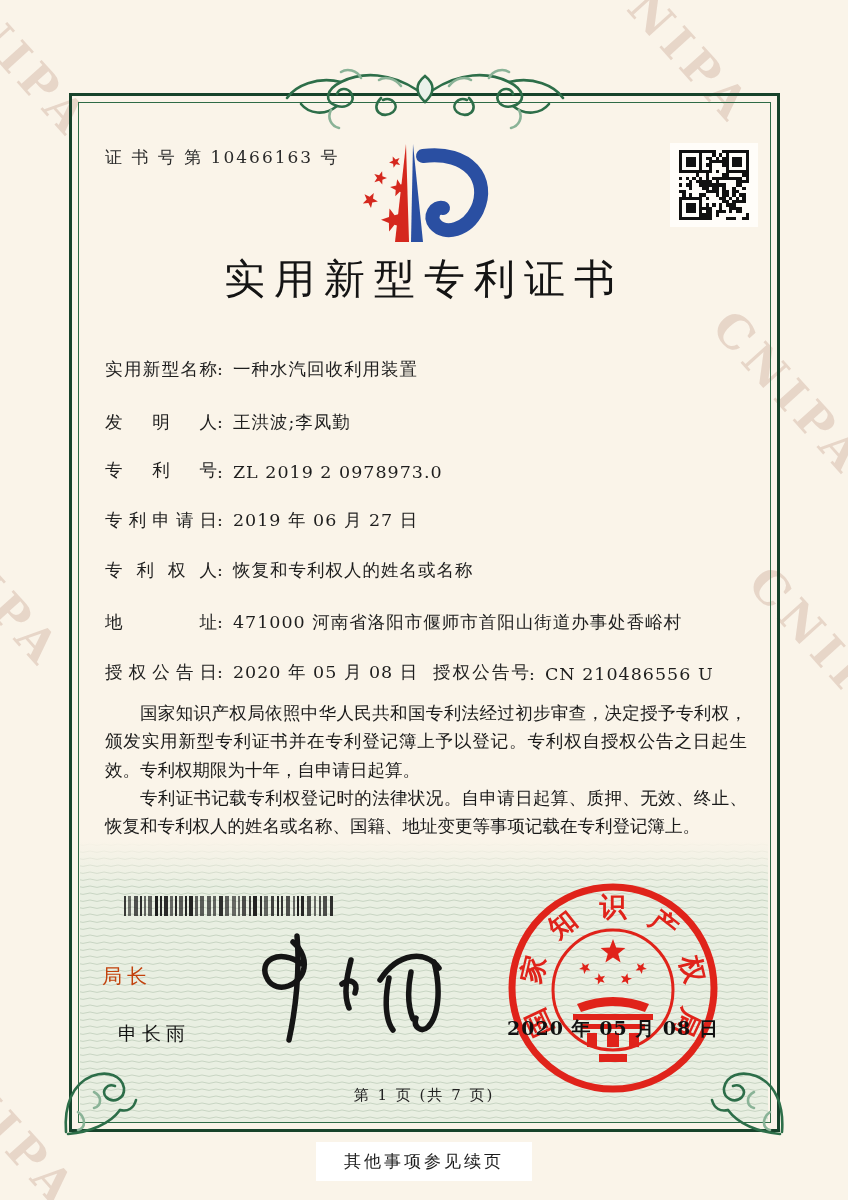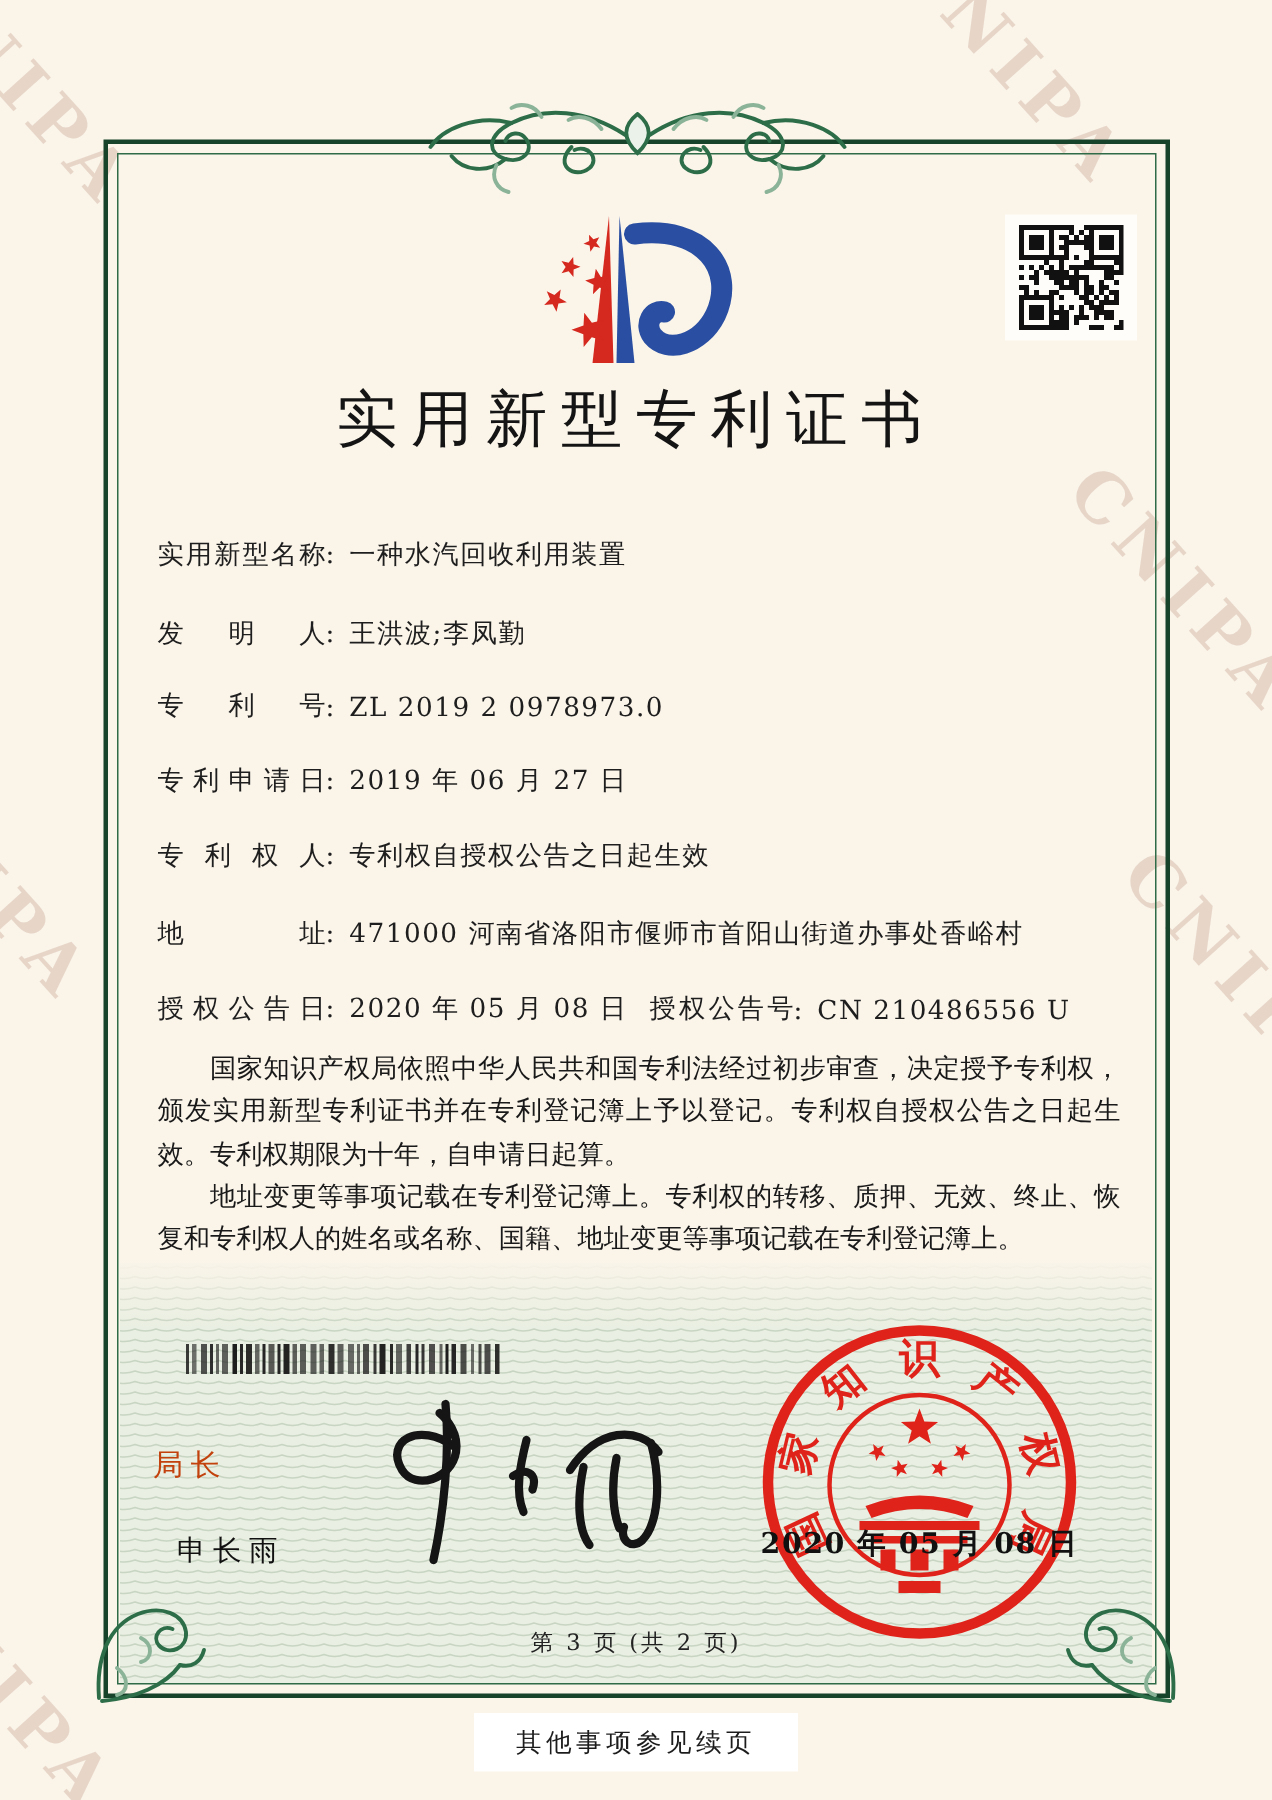--- a/index.html
+++ b/index.html
@@ -154,20 +154,21 @@
   <svg class="orn-corner orn-br" viewBox="0 0 86 72">
     <g fill="none" stroke="#2d6e49" stroke-width="2.6" stroke-linecap="round">
       <path d="M8,66 C6,40 14,18 34,10 C50,4 64,10 66,22 C67,33 55,38 48,31 C43,25 49,17 57,20"></path>
       <path d="M10,68 C32,66 52,58 62,44"></path>
       <path d="M20,46 C28,52 28,62 20,64" stroke="#8ab397"></path>
       <path d="M36,26 C44,30 44,40 36,42" stroke="#8ab397"></path>
       <path d="M62,44 C70,46 76,42 78,34"></path>
     </g>
   </svg>
 
+  <div class="cert-no">证 书 号 第 10466163 号</div>
 
   <svg class="logo" viewBox="0 0 162 112">
     <polygon points="63,6 52,104 66,104" fill="#d5281e"></polygon>
     <polygon points="70,6 68,104 80,104" fill="#2a4fa2"></polygon>
     <path d="M80,18 C126,12 148,42 134,72 C124,92 102,98 92,86 C86,78 92,68 100,70" fill="none" stroke="#2a4fa2" stroke-width="14" stroke-linecap="round"></path>
     <g id="logo-stars" fill="#d5281e">
         <polygon points="49.7,18.5 52.6,21.5 56.5,20.1 54.5,23.8 57.1,27.1 53.0,26.3 50.6,29.8 50.1,25.7 46.0,24.5 49.8,22.7"></polygon>
         <polygon points="39.1,33.3 39.4,38.2 44.0,39.9 39.4,41.7 39.3,46.6 36.1,42.8 31.4,44.2 34.1,40.0 31.3,36.0 36.1,37.2"></polygon>
         <polygon points="54.2,41.2 57.6,46.6 63.8,45.6 59.8,50.4 62.6,56.1 56.8,53.7 52.3,58.2 52.7,51.9 47.1,49.0 53.2,47.4"></polygon>
         <polygon points="30.8,55.0 30.0,60.6 34.9,63.5 29.3,64.4 28.0,69.9 25.4,64.9 19.8,65.4 23.7,61.4 21.5,56.2 26.6,58.7"></polygon>
@@ -457,21 +458,21 @@
         <span>请</span>
         <span>日</span>
       </span><span class="colon">:</span><span class="fval">2019 年 06 月 27 日</span>
   </div>
   <div class="field" style="top:558px">
     <span class="jlabel">
         <span>专</span>
         <span>利</span>
         <span>权</span>
         <span>人</span>
-      </span><span class="colon">:</span><span class="fval">专利权自授权公告之日起生效</span>
+      </span><span class="colon">:</span><span class="fval">恢复和专利权人的姓名或名称</span>
   </div>
   <div class="field" style="top:610px">
     <span class="jlabel">
         <span>地</span>
         <span>址</span>
       </span><span class="colon">:</span><span class="fval">471000 河南省洛阳市偃师市首阳山街道办事处香峪村</span>
   </div>
   <div class="field" style="top:660px">
     <span class="jlabel">
         <span>授</span>
@@ -486,21 +487,21 @@
         <span>授</span>
         <span>权</span>
         <span>公</span>
         <span>告</span>
         <span>号</span>
       </span><span class="colon">:</span><span class="fval">CN 210486556 U</span>
   </div>
 
   <div class="paras">
     <p>国家知识产权局依照中华人民共和国专利法经过初步审查，决定授予专利权，颁发实用新型专利证书并在专利登记簿上予以登记。专利权自授权公告之日起生效。专利权期限为十年，自申请日起算。</p>
-    <p>地址变更等事项记载在专利登记簿上。专利权的转移、质押、无效、终止、恢复和专利权人的姓名或名称、国籍、地址变更等事项记载在专利登记簿上。</p>
+    <p>专利证书记载专利权登记时的法律状况。自申请日起算、质押、无效、终止、恢复和专利权人的姓名或名称、国籍、地址变更等事项记载在专利登记簿上。</p>
   </div>
 
   <svg class="barcode" id="barcode" viewBox="0 0 214 20" preserveAspectRatio="none">
       <rect x="2" y="0" width="2" height="20" fill="#1a1a1a" opacity="0.85"></rect>
       <rect x="6" y="0" width="3" height="20" fill="#1a1a1a" opacity="0.60"></rect>
       <rect x="12" y="0" width="4" height="20" fill="#1a1a1a" opacity="0.74"></rect>
       <rect x="18" y="0" width="2" height="20" fill="#1a1a1a" opacity="0.91"></rect>
       <rect x="22" y="0" width="2" height="20" fill="#1a1a1a" opacity="0.64"></rect>
       <rect x="26" y="0" width="4" height="20" fill="#1a1a1a" opacity="0.67"></rect>
       <rect x="33" y="0" width="3" height="20" fill="#1a1a1a" opacity="0.99"></rect>
@@ -575,18 +576,18 @@
         <text x="0" y="0" text-anchor="middle" dominant-baseline="central" transform="translate(30.2,91.1) rotate(-76.7)">家</text>
         <text x="0" y="0" text-anchor="middle" dominant-baseline="central" transform="translate(59.1,45.7) rotate(-38.3)">知</text>
         <text x="0" y="0" text-anchor="middle" dominant-baseline="central" transform="translate(110.0,28.0) rotate(0.0)">识</text>
         <text x="0" y="0" text-anchor="middle" dominant-baseline="central" transform="translate(160.9,45.7) rotate(38.3)">产</text>
         <text x="0" y="0" text-anchor="middle" dominant-baseline="central" transform="translate(189.8,91.1) rotate(76.7)">权</text>
         <text x="0" y="0" text-anchor="middle" dominant-baseline="central" transform="translate(184.3,144.7) rotate(115.0)">局</text>
       </g>
   </svg>
   <div class="seal-date">2020 年 05 月 08 日</div>
 
-  <div class="page-num">第 3 页 (共 2 页)</div>
+  <div class="page-num">第 1 页 (共 7 页)</div>
   <div class="note-wrap">
     <span class="note">其他事项参见续页</span>
   </div>
 
 </div>
 
 </body></html>

